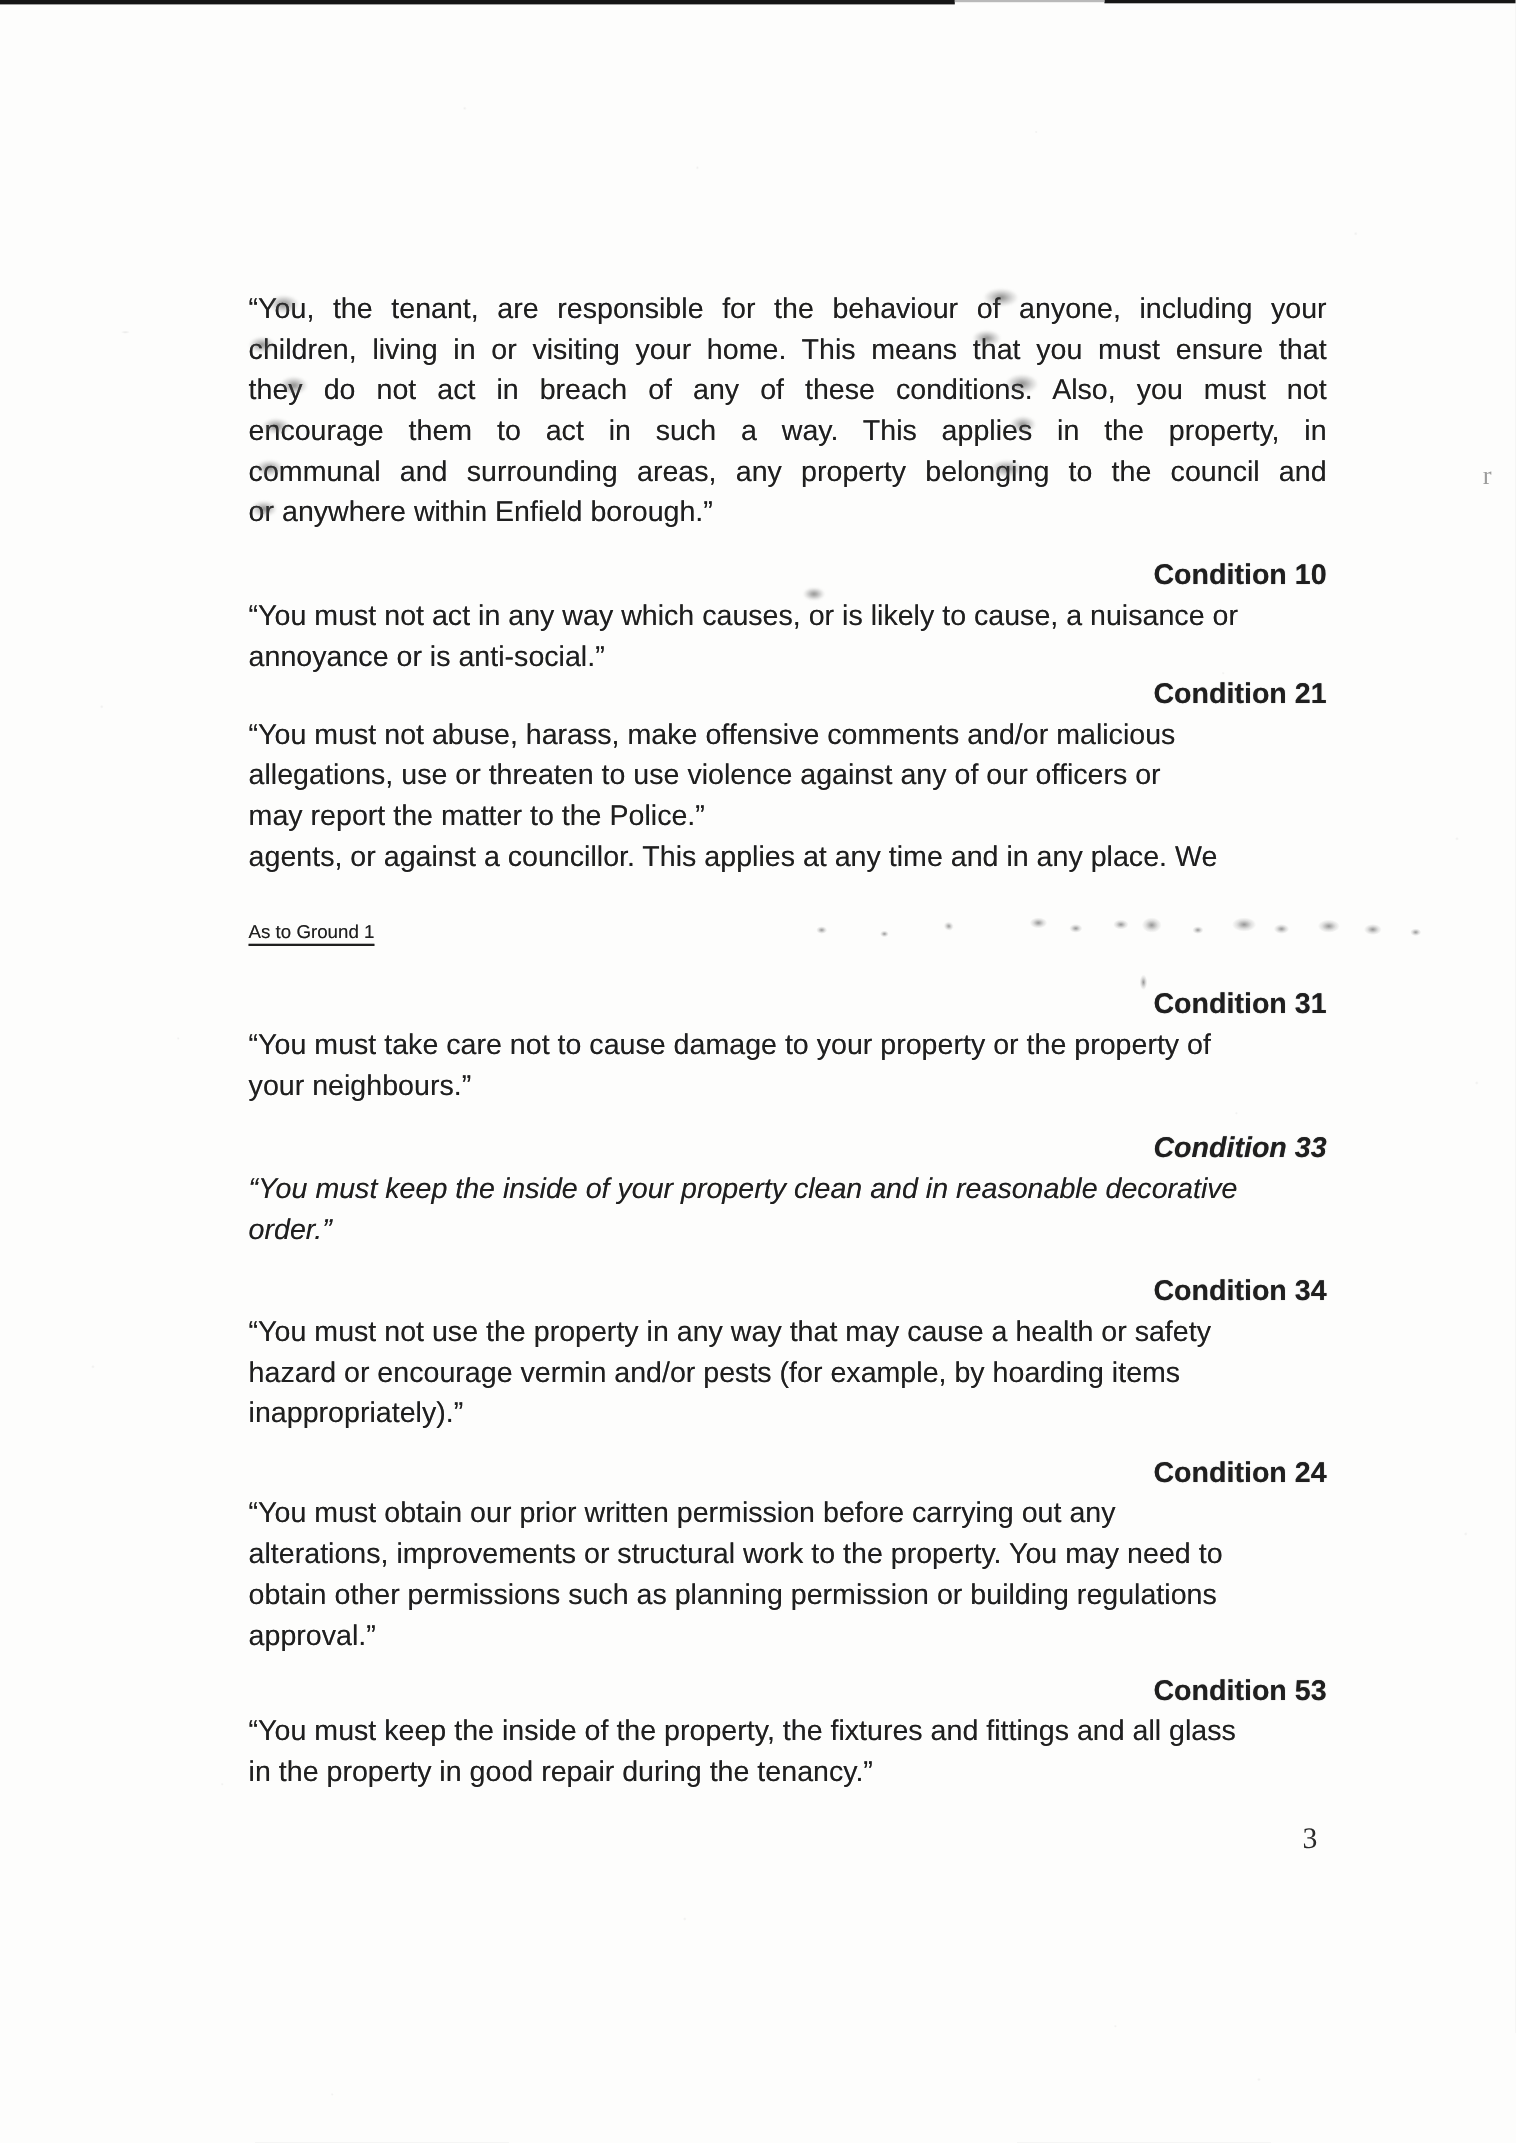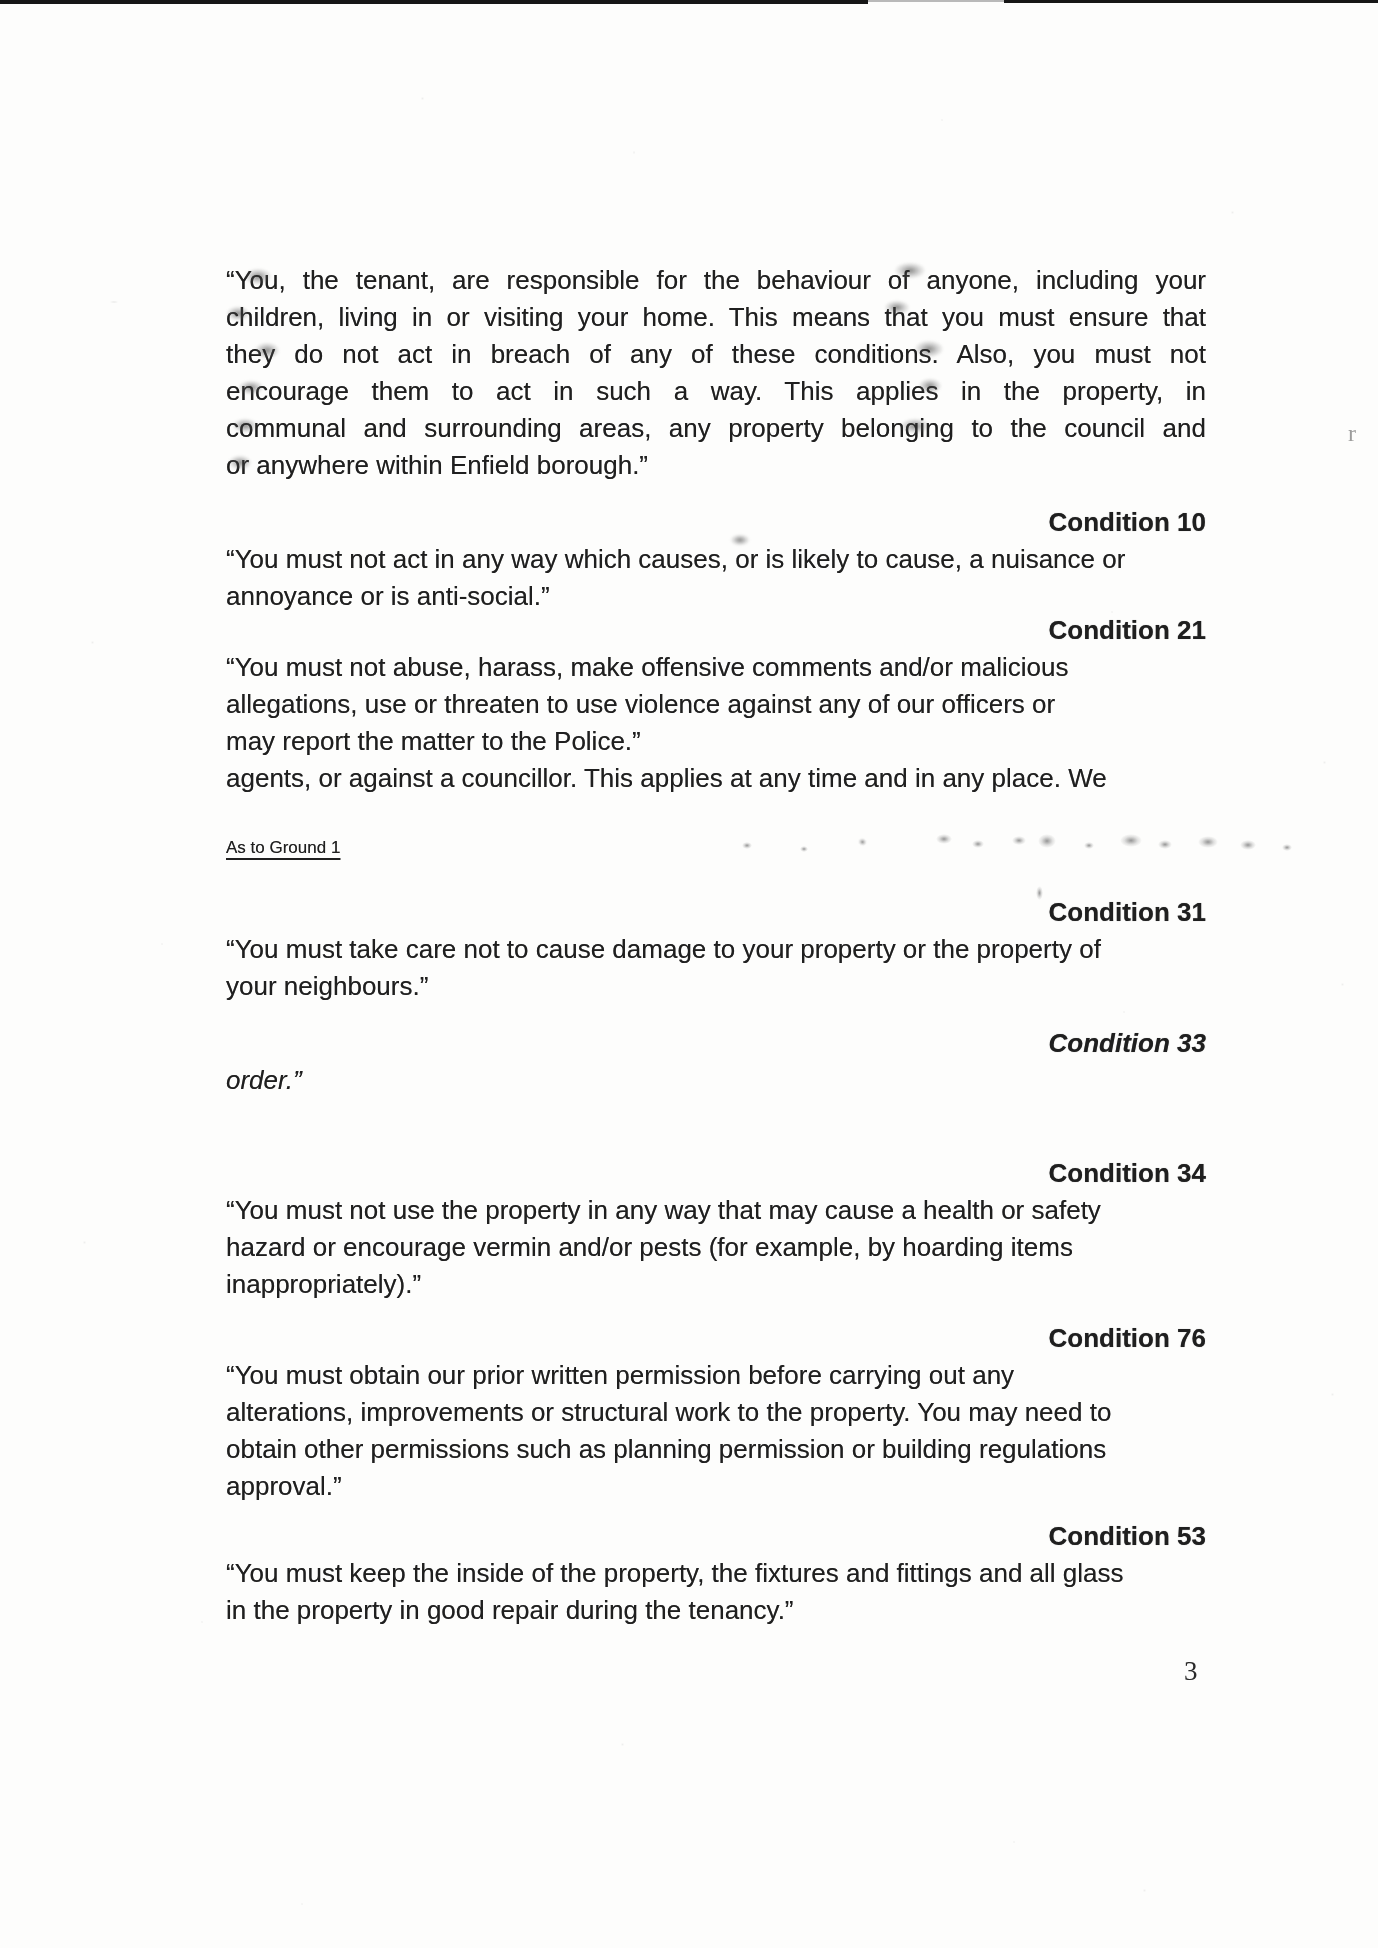--- a/index.html
+++ b/index.html
@@ -88,32 +88,33 @@
   </div>
 
   <div class="col" style="top:894px;">
     <div class="cond-heading">Condition 31</div>
     <div class="line">“You must take care not to cause damage to your property or the property of</div>
     <div class="line">your neighbours.”</div>
   </div>
 
   <div class="col" style="top:1025px;font-style:italic;">
     <div class="cond-heading">Condition 33</div>
+    <div class="line">“You must keep the inside of your property clean and in reasonable decorative</div>
     <div class="line">order.”</div>
   </div>
 
   <div class="col" style="top:1155px;">
     <div class="cond-heading">Condition 34</div>
     <div class="line">“You must not use the property in any way that may cause a health or safety</div>
     <div class="line">hazard or encourage vermin and/or pests (for example, by hoarding items</div>
     <div class="line">inappropriately).”</div>
   </div>
 
   <div class="col" style="top:1320px;">
-    <div class="cond-heading">Condition 76</div>
+    <div class="cond-heading">Condition 24</div>
     <div class="line">“You must obtain our prior written permission before carrying out any</div>
     <div class="line">alterations, improvements or structural work to the property. You may need to</div>
     <div class="line">obtain other permissions such as planning permission or building regulations</div>
     <div class="line">approval.”</div>
   </div>
 
   <div class="col" style="top:1518px;">
     <div class="cond-heading">Condition 53</div>
     <div class="line">“You must keep the inside of the property, the fixtures and fittings and all glass</div>
     <div class="line">in the property in good repair during the tenancy.”</div>

